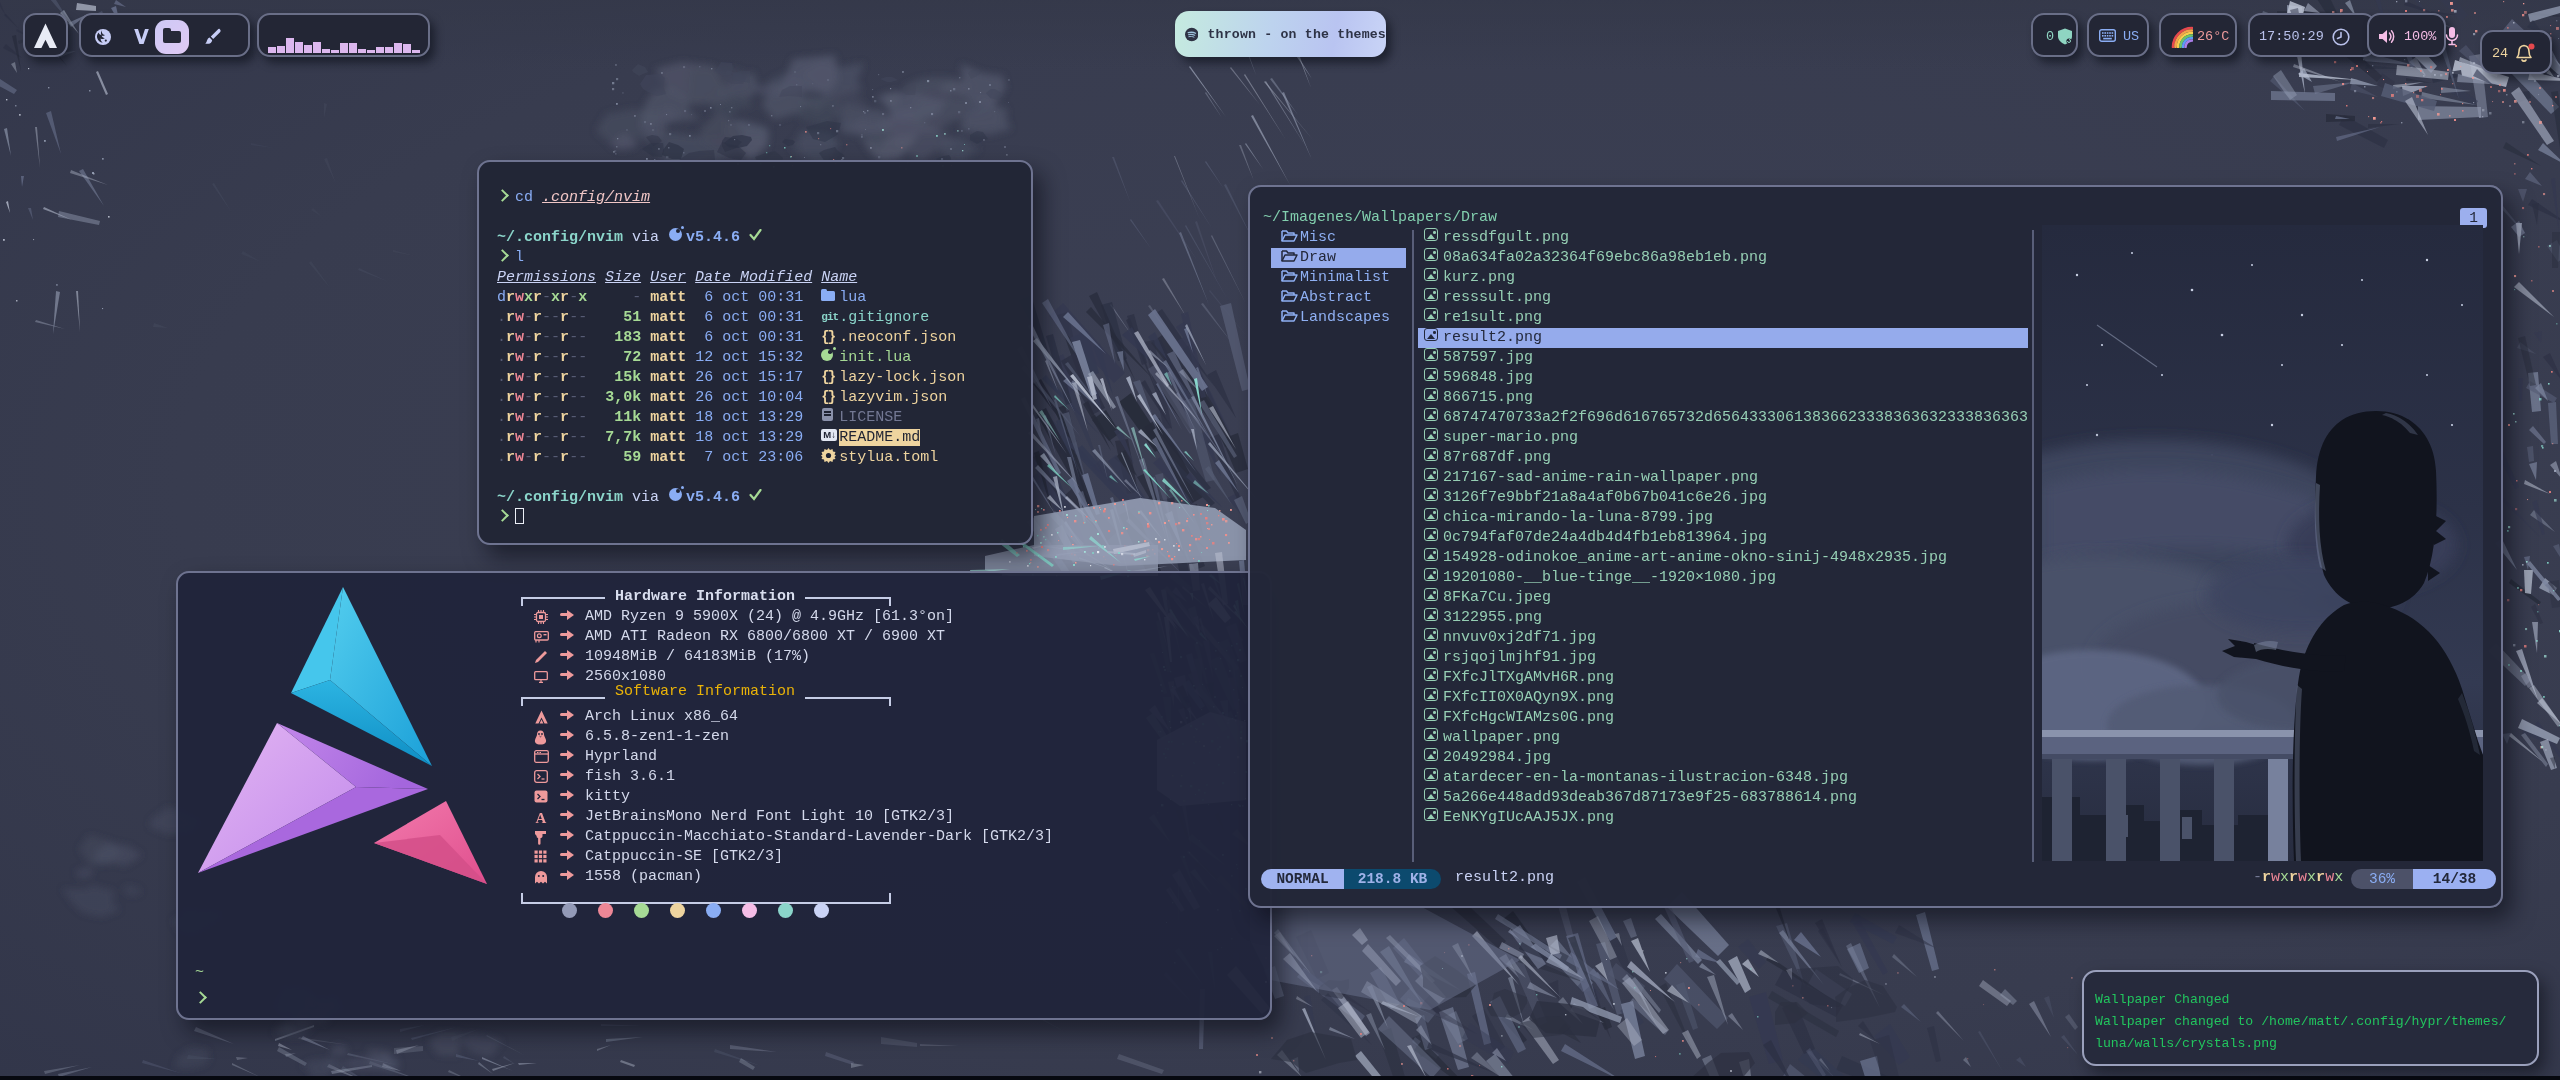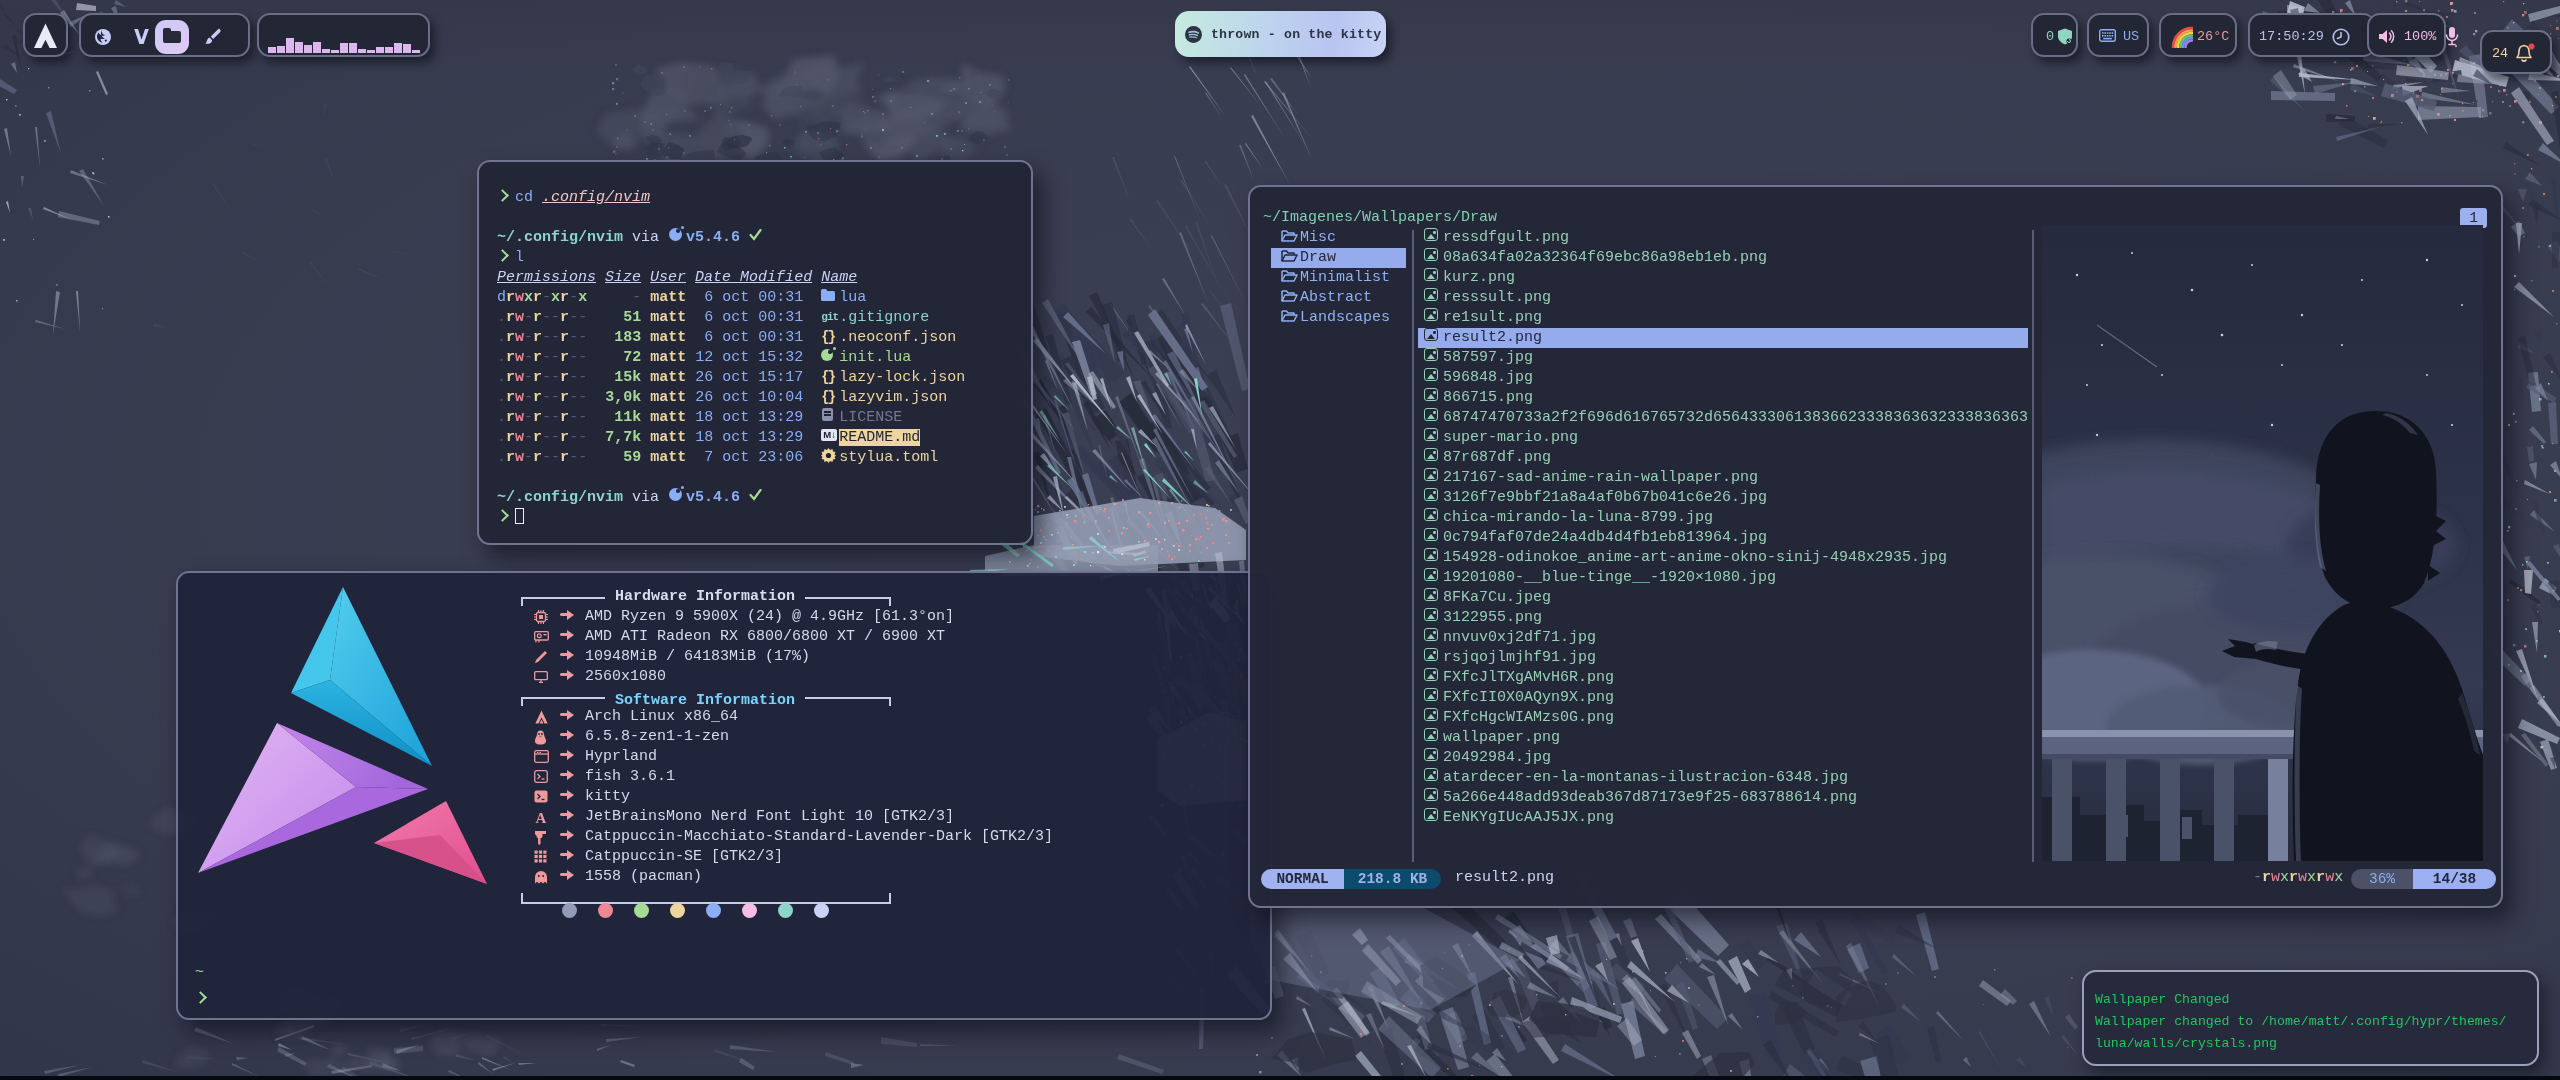--- a/index.html
+++ b/index.html
@@ -1576,21 +1576,21 @@
   </svg>
 </div>
 
 <div id="music">
   <svg class="icon" style="margin-left:10px;" width="17" height="17" viewBox="0 0 17 17">
     <circle cx="8.5" cy="8.5" r="8.5" fill="#2e3243"></circle>
     <path d="M4 6.2 C7.5 5.3 10.8 5.6 13.3 7" stroke="#9fc3dc" stroke-width="1.6" fill="none" stroke-linecap="round"></path>
     <path d="M4.4 8.8 C7.3 8.1 10 8.35 12.3 9.5" stroke="#9fc3dc" stroke-width="1.4" fill="none" stroke-linecap="round"></path>
     <path d="M4.8 11.2 C7.2 10.7 9.4 10.9 11.3 11.8" stroke="#9fc3dc" stroke-width="1.2" fill="none" stroke-linecap="round"></path>
   </svg>
-  <div class="txt">thrown - on the kitty</div>
+  <div class="txt">thrown - on the themes</div>
 </div>
 
 <div class="bw" style="left:2031px; width:47px;">
   <div class="abs grn" style="left:13px;top:14px;font-size:13.5px;">0</div>
   <svg class="icon abs" style="left:24px;top:13px;" width="16" height="17" viewBox="0 0 16 17">
     <path d="M8 0.5 L15 3 V8 C15 12 12.2 14.8 8 16.5 C3.8 14.8 1 12 1 8 V3 Z" fill="#8fd5c2"></path>
     <circle cx="12" cy="13" r="2.6" fill="#232635"></circle>
     <path d="M10.5 13 A1.5 1.5 0 1 0 12 11.5" stroke="#8fd5c2" stroke-width="1" fill="none"></path>
   </svg>
 </div>
@@ -1749,21 +1749,21 @@
 <div class="frow" style="left:382px;top:75px;"><span style="display:inline-block;width:16px;height:11px;position:relative;"><span style="position:absolute;left:0;top:4px;width:9px;height:3px;border-radius:2px;background:#ee9a9c;"></span><span style="position:absolute;left:7px;top:0.5px;width:0;height:0;border-top:5px solid transparent;border-bottom:5px solid transparent;border-left:7px solid #ee9a9c;"></span></span> <span style="color:#d4d9ec;">10948MiB / 64183MiB (17%)</span></div>
 <div class="fico" style="left:356px;top:97px;"><svg width="14" height="12" viewBox="0 0 14 12">
         <rect x="0.7" y="0.7" width="12.6" height="8" rx="1" stroke="#ee9a9c" stroke-width="1.3" fill="none"></rect>
         <path d="M5 11.3 H9 M7 8.7 V11" stroke="#ee9a9c" stroke-width="1.2"></path>
       </svg></div>
 <div class="frow" style="left:382px;top:95px;"><span style="display:inline-block;width:16px;height:11px;position:relative;"><span style="position:absolute;left:0;top:4px;width:9px;height:3px;border-radius:2px;background:#ee9a9c;"></span><span style="position:absolute;left:7px;top:0.5px;width:0;height:0;border-top:5px solid transparent;border-bottom:5px solid transparent;border-left:7px solid #ee9a9c;"></span></span> <span style="color:#d4d9ec;">2560x1080</span></div>
 <div class="abs" style="left:343px;top:124px;width:84px;height:2px;background:#c6cde6;"></div>
 <div class="abs" style="left:627px;top:124px;width:84px;height:2px;background:#c6cde6;"></div>
 <div class="abs" style="left:343px;top:124px;width:2px;height:9px;background:#c6cde6;"></div>
 <div class="abs" style="left:711px;top:124px;width:2px;height:9px;background:#c6cde6;"></div>
-<div class="frow" style="left:437px;top:119px;font-weight:bold;color:#7dd3fc;">Software Information</div>
+<div class="frow" style="left:437px;top:110px;font-weight:normal;color:#eab308;">Software Information</div>
 <div class="fico" style="left:356px;top:137px;"><svg width="15" height="15" viewBox="0 0 15 15">
         <path d="M7.5 0.5 L13.7 13.5 L10.5 13.5 L7.5 7.5 L4.5 13.5 L1.3 13.5 Z M7.5 9.5 L9.4 13.5 L5.6 13.5 Z" fill="#ee9a9c" fill-rule="evenodd"></path>
       </svg></div>
 <div class="frow" style="left:382px;top:135px;"><span style="display:inline-block;width:16px;height:11px;position:relative;"><span style="position:absolute;left:0;top:4px;width:9px;height:3px;border-radius:2px;background:#ee9a9c;"></span><span style="position:absolute;left:7px;top:0.5px;width:0;height:0;border-top:5px solid transparent;border-bottom:5px solid transparent;border-left:7px solid #ee9a9c;"></span></span> <span style="color:#d4d9ec;">Arch Linux x86_64</span></div>
 <div class="fico" style="left:356px;top:157px;"><svg width="13" height="15" viewBox="0 0 13 15">
         <path d="M6.5 0.5 C9 0.5 10 2.5 10 4.5 C10 6 11.5 8 12 10 C12.5 12.5 11 14.5 6.5 14.5 C2 14.5 0.5 12.5 1 10 C1.5 8 3 6 3 4.5 C3 2.5 4 0.5 6.5 0.5 Z" fill="#ee9a9c"></path>
         <circle cx="5" cy="4" r="0.9" fill="#20243a"></circle>
         <circle cx="8" cy="4" r="0.9" fill="#20243a"></circle>
         <path d="M5.5 6 L6.5 6.8 L7.5 6" stroke="#20243a" stroke-width="0.8" fill="none"></path>
       </svg></div>

